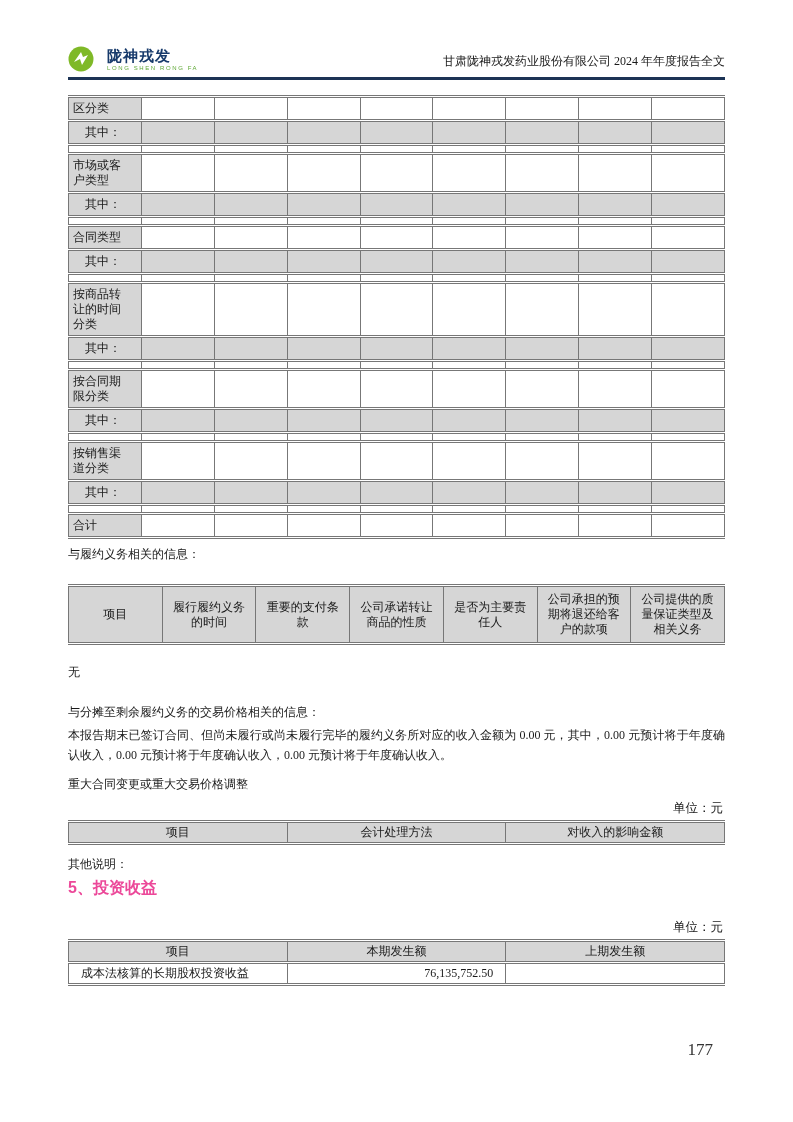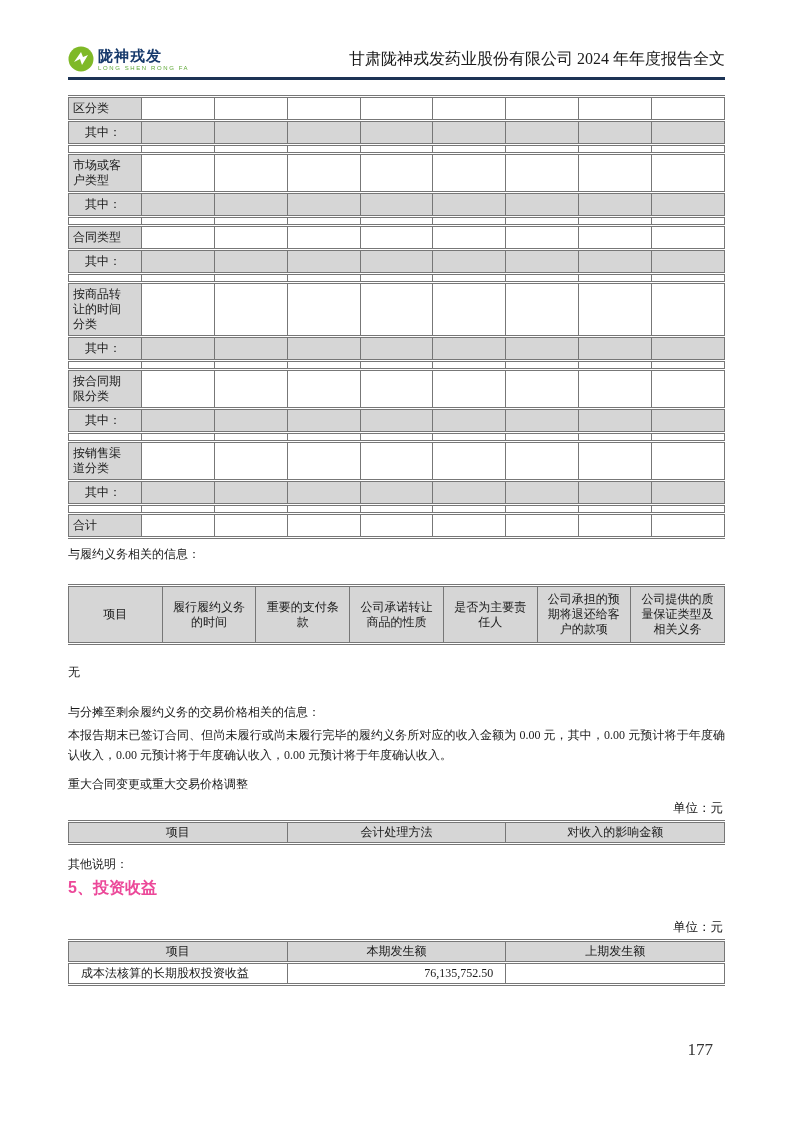--- a/index.html
+++ b/index.html
@@ -13,25 +13,25 @@
     overflow: hidden;
   }
   .content { position: absolute; left: 68px; top: 0; width: 657px; }
 
   
   .header {
     display: flex; justify-content: space-between; align-items: flex-end;
     padding-top: 46px; padding-bottom: 5px;
     border-bottom: 3px solid #1c3355;
   }
-  .logo { display: flex; align-items: center; gap: 4px; }
+  .logo { display: flex; align-items: center; gap: 13px; }
   .logo-text { display: flex; flex-direction: column; line-height: 1; }
   .brand-cn { font-size: 15px; font-weight: bold; color: #173a6b; letter-spacing: 1px; font-family: "Liberation Sans", sans-serif; }
   .brand-en { font-size: 6px; color: #5fa836; letter-spacing: 1.6px; margin-top: 2px; font-family: "Liberation Sans", sans-serif; }
-  .doc-title { font-size: 16px; padding-bottom: 2px; }
+  .doc-title { font-size: 12px; padding-bottom: 2px; }
 
   
   table { width: 100%; border-collapse: collapse; table-layout: fixed; font-size: 12px; }
   td, th { border: 1px solid #777777; border-top: 3px double #777777; border-bottom: 3px double #777777;
            vertical-align: middle; font-weight: normal; line-height: 15px; overflow: hidden; }
   .gray { background: #d6d6d6; }
 
   
   .t-class { margin-top: 15px; }
   .t-class td.lbl { text-align: left; padding: 3px 12px 3px 4px; }

